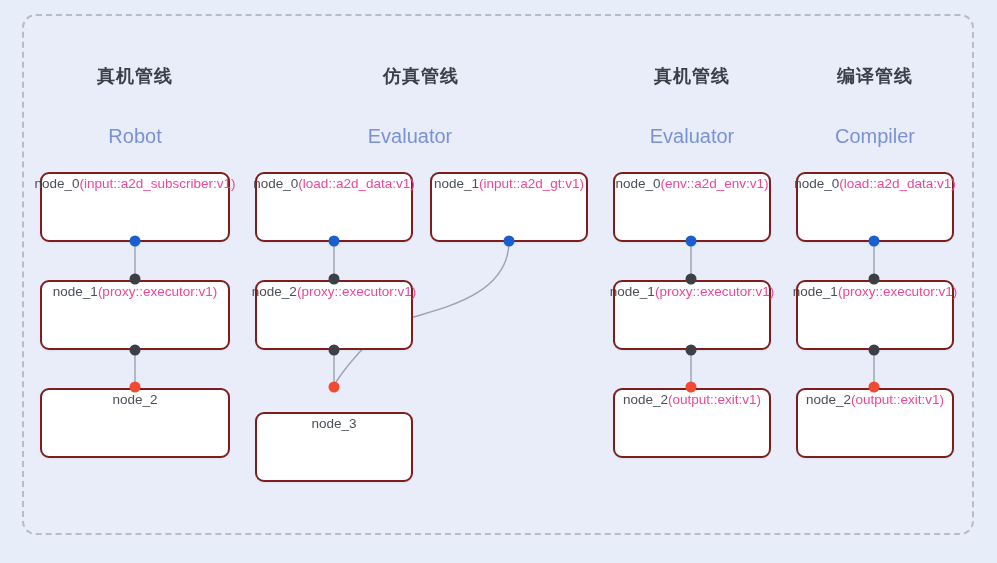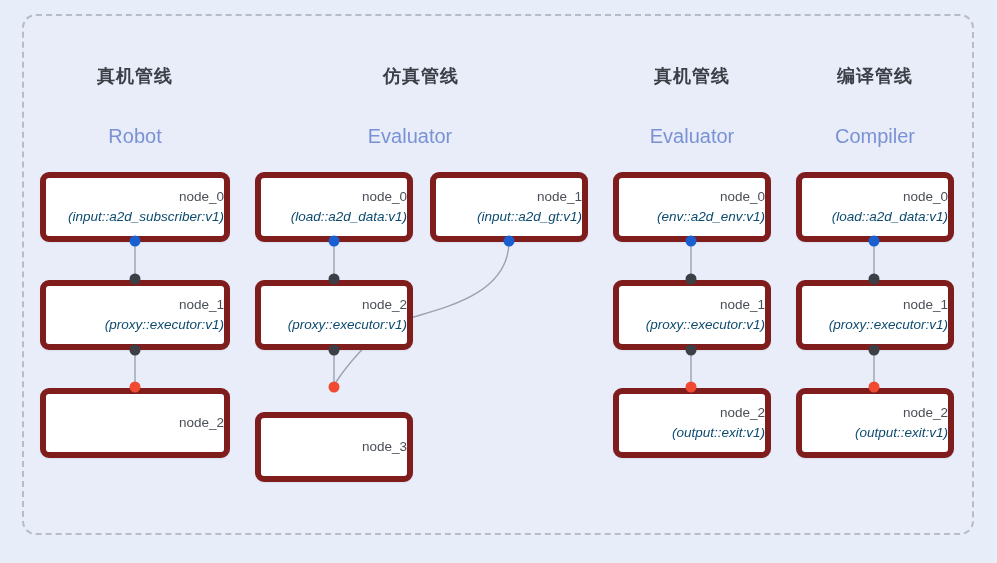--- a/index.html
+++ b/index.html
@@ -61,39 +61,37 @@
     font-size: 20px;
     font-weight: normal;
     color: #7a92d4;
     white-space: nowrap;
   }
 
   .node-card {
     position: absolute;
     box-sizing: border-box;
     background: #ffffff;
-    border: 6px solid #7f1d1d;
+    border: 2px solid #7f1d1d;
     border-radius: 9px;
     box-shadow: 0 1px 2px rgba(60,70,90,0.07);
     display: flex;
-    flex-direction: column;
-    align-items: flex-end;
+    align-items: flex-start;
     justify-content: center;
     text-align: center;
   }
   .node-id {
     font-size: 13.5px;
     color: #4a4f57;
     line-height: 20px;
   }
   .node-type {
     font-size: 13.5px;
-    color: #0c4a6e;
+    color: #ec4899;
     line-height: 20px;
-    font-style: italic;
   }
 
   .port {
     position: absolute;
     width: 11px;
     height: 11px;
     border-radius: 50%;
     transform: translate(-50%, -50%);
   }
   .port-in   { background: #1a5fd0; }

